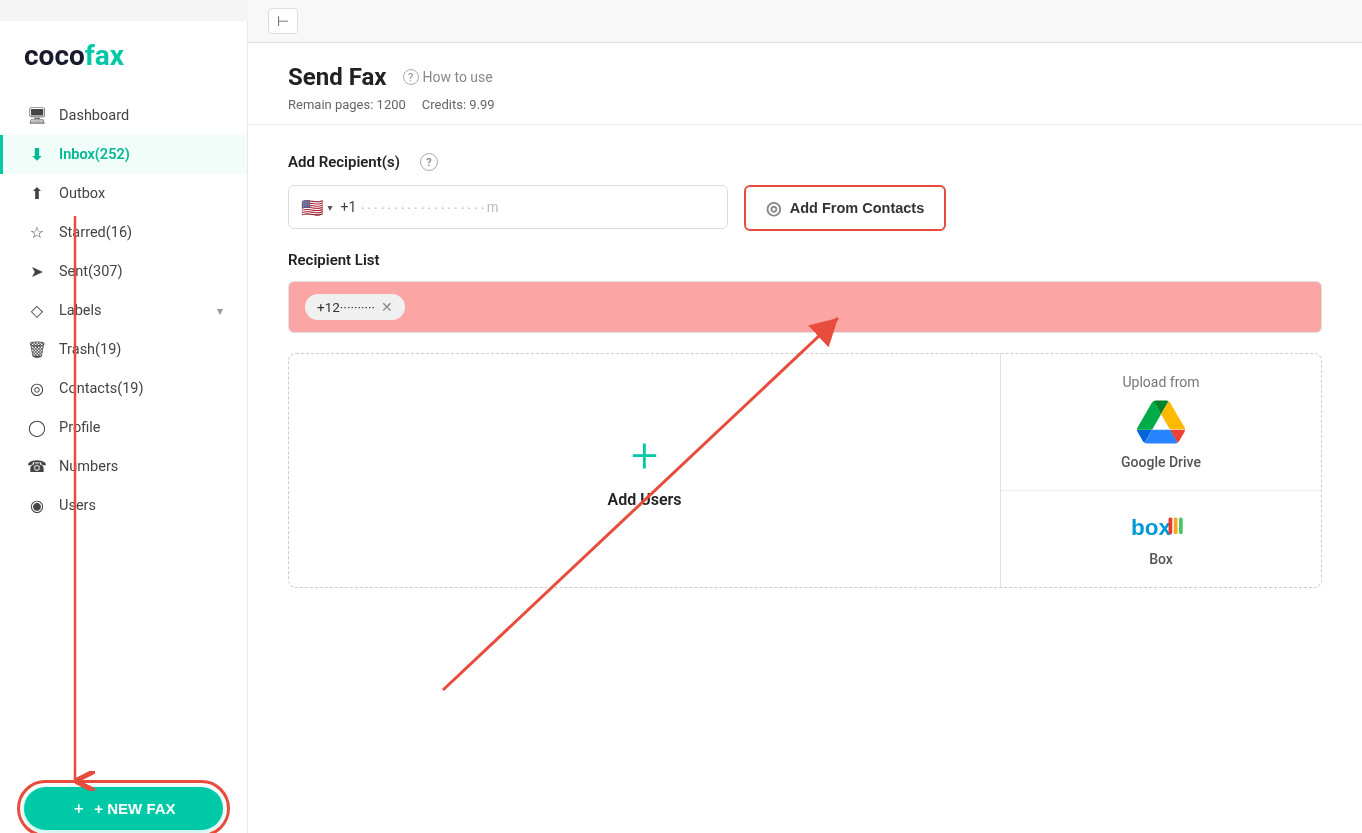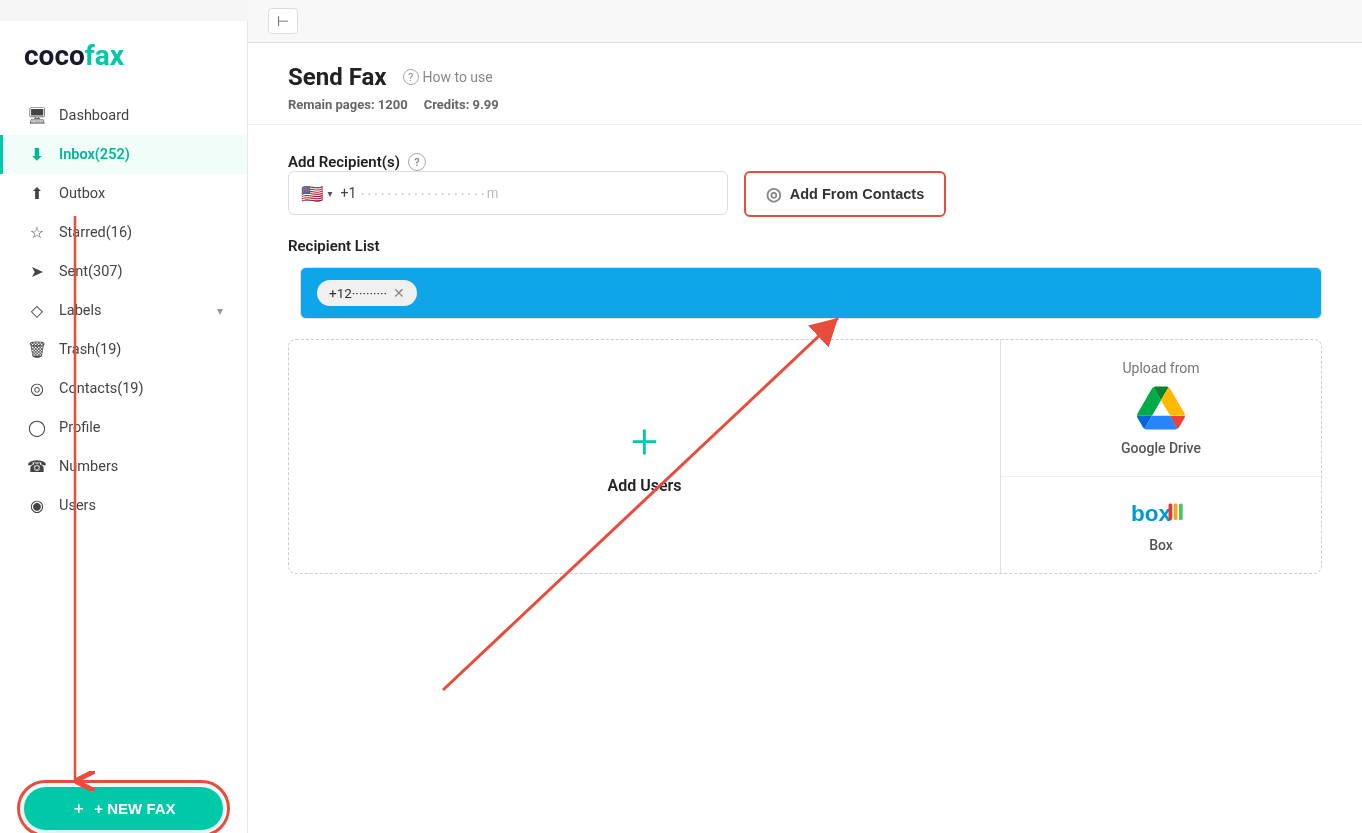--- a/index.html
+++ b/index.html
@@ -114,38 +114,39 @@
     }
     .how-to-use {
       display: flex;
       align-items: center;
       gap: 4px;
       color: #888;
       font-size: 14px;
       cursor: pointer;
     }
     .page-meta { font-size: 13px; color: #666; display: flex; gap: 16px; }
-    .page-meta span { font-weight: 700; }
+    .page-meta span { font-weight: 400; }
 
     
     .content {
       flex: 1;
       padding: 28px 40px;
       overflow-y: auto;
       background: #fff;
     }
 
     
     .section-label {
       font-size: 15px;
       font-weight: 600;
       color: #222;
-      display: flex;
-      align-items: center;
-      gap: 8px;
+      margin-bottom: 14px;
+      display: flex;
+      align-items: center;
+      gap: 20px;
     }
     .section-label .help-icon {
       width: 18px;
       height: 18px;
       border-radius: 50%;
       border: 1.5px solid #aaa;
       display: inline-flex;
       align-items: center;
       justify-content: center;
       font-size: 11px;
@@ -214,26 +215,25 @@
       font-size: 15px;
       font-weight: 600;
       color: #222;
       margin-bottom: 12px;
     }
     .recipient-list-box {
       border: 1px solid #e0e0e0;
       border-radius: 6px;
       padding: 12px 16px;
       min-height: 52px;
-      background: #0ea5e9;
+      background: #fca5a5;
       display: flex;
       flex-wrap: wrap;
       gap: 8px;
       align-items: center;
-      margin-left: 12px;
     }
     .recipient-tag {
       display: flex;
       align-items: center;
       gap: 6px;
       background: #f0f0f0;
       border-radius: 20px;
       padding: 5px 12px;
       font-size: 13.5px;
       color: #333;

